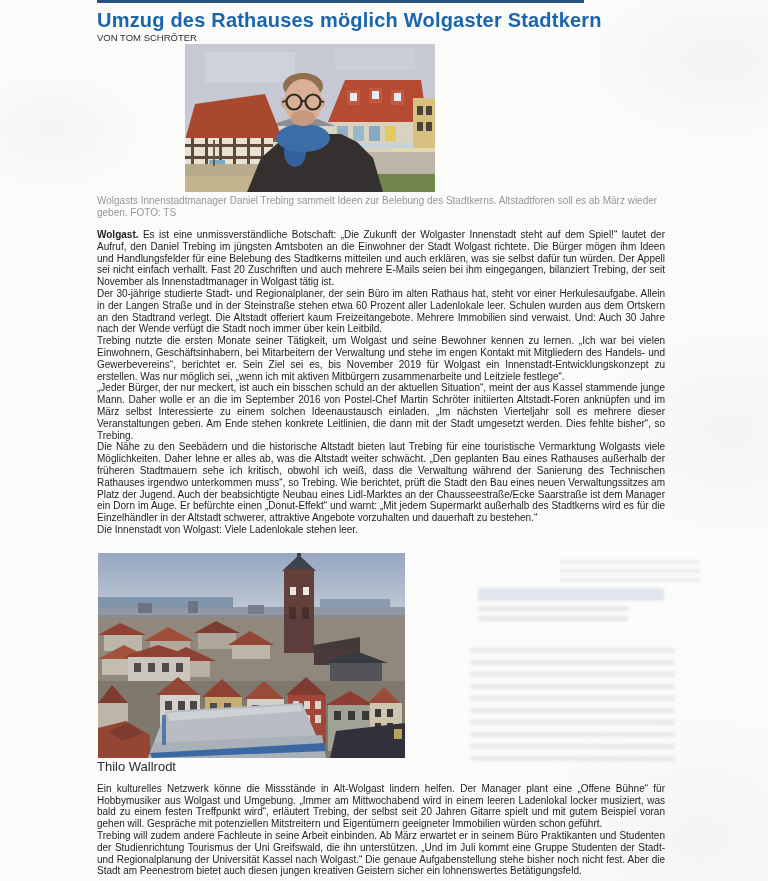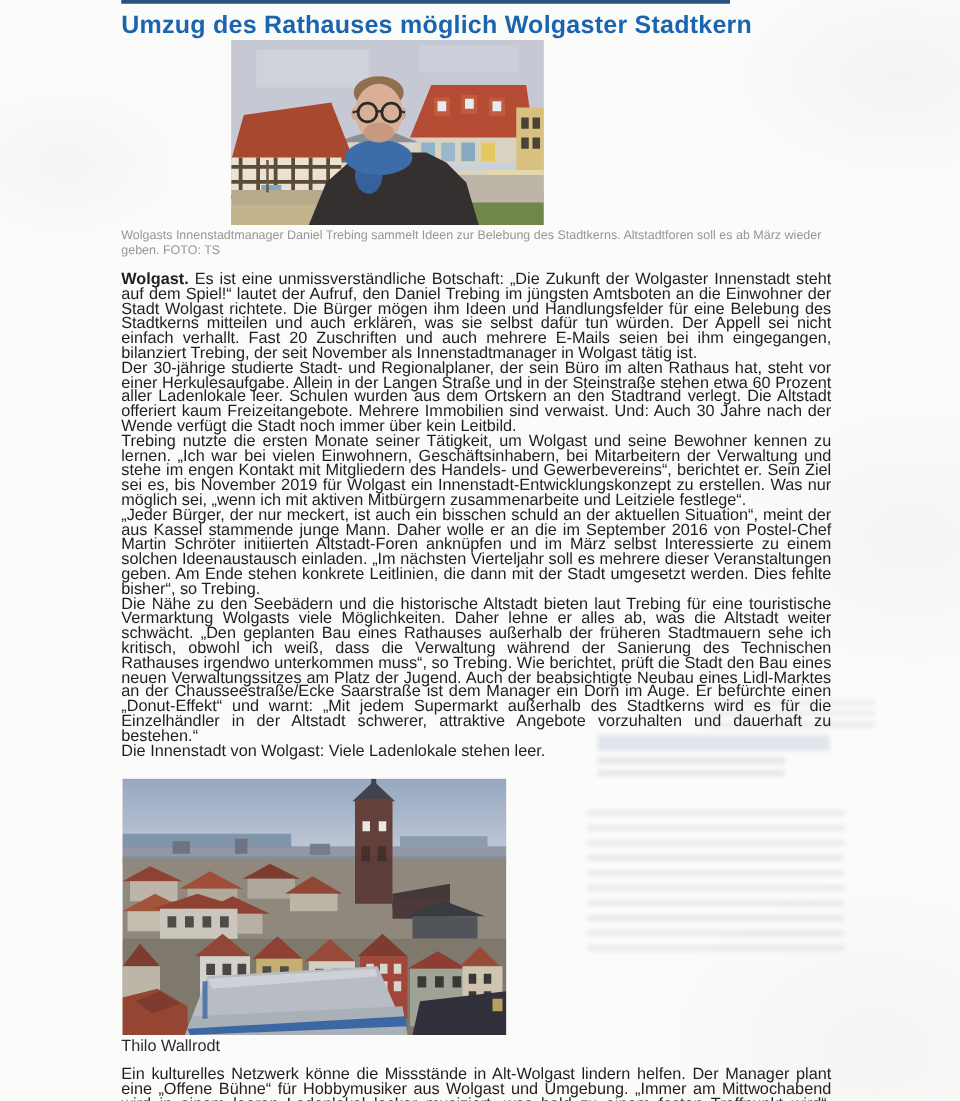--- a/index.html
+++ b/index.html
@@ -38,41 +38,42 @@
   .byline{margin:1px 0 0 0;font-size:9.5px;line-height:11px;color:#2e2e2e;}
 
   figure{margin:0;padding:0;}
   .figure-portrait{margin:1px 0 0 88px;width:250px;height:148px;}
   .figure-city{margin:17px 0 0 1px;width:307px;height:205px;}
   figure svg{display:block;width:100%;height:100%;background:#cfcfd6;}
 
   .caption-gray{margin:3px 0 0 0;font-size:10px;line-height:12px;color:#969696;}
   .caption-dark{margin:3px 0 0 0;font-size:13px;line-height:12px;color:#2b2b2b;}
 
-  .article-body{margin:10px 0 0 0;font-size:13px;line-height:11.8px;color:#1e1e1e;
+  .article-body{margin:10px 0 0 0;font-size:10px;line-height:11.8px;color:#1e1e1e;
     text-align:justify;hyphens:none;}
   .article-body p{margin:0;}
   .article-body .lead{font-weight:bold;}
 </style>
 </head>
 <body>
 
 <div class="scan-noise"></div>
 <div class="ghost-block ghost-top"></div>
 <div class="ghost-block ghost-head"></div>
 <div class="ghost-block ghost-sub"></div>
 <div class="ghost-block ghost-body"></div>
 
 <div class="content">
 
   <div class="top-rule" style="background:#27527f"></div>
 
   <h1 class="headline" style="color:#1b64ae">Umzug des Rathauses möglich Wolgaster Stadtkern</h1>
 
 
+  <div class="byline">VON TOM SCHRÖTER</div>
 
   <figure class="figure-portrait">
     <svg viewBox="0 0 250 148" preserveAspectRatio="none">
       <rect x="0" y="0" width="250" height="148" fill="#c6c9d4"></rect>
       <rect x="20" y="8" width="90" height="30" fill="#d3d5de" opacity=".7"></rect>
       <rect x="150" y="4" width="80" height="22" fill="#cfd2dc" opacity=".7"></rect>
 
       <rect x="148" y="76" width="90" height="44" fill="#d9d2c0"></rect>
       <polygon points="143,78 160,36 236,36 242,78" fill="#b44b32"></polygon>
       <rect x="162" y="46" width="13" height="15" fill="#c25a3e"></rect>

